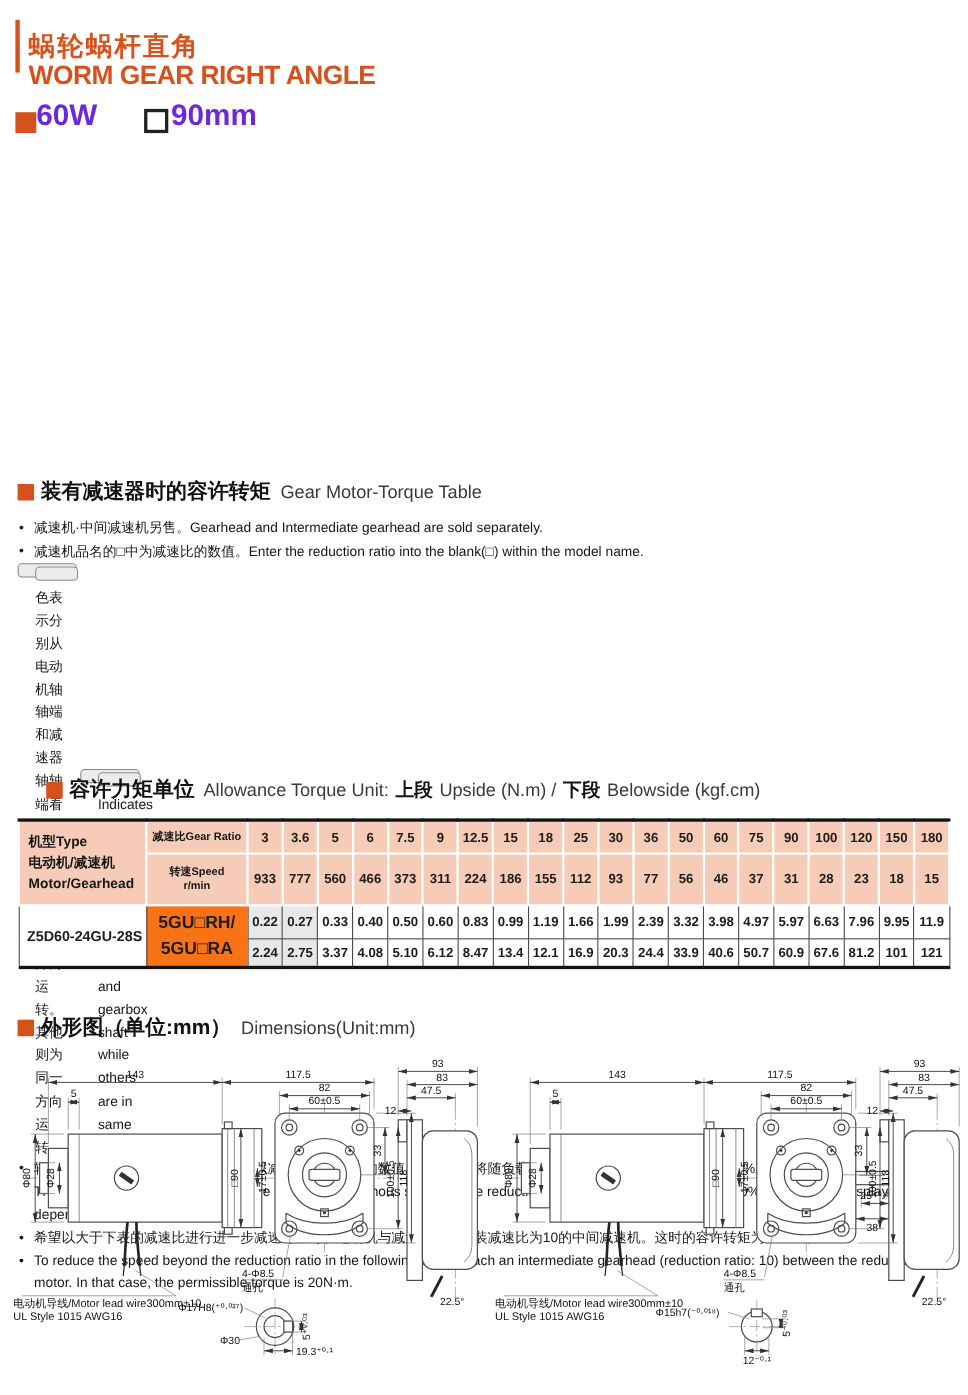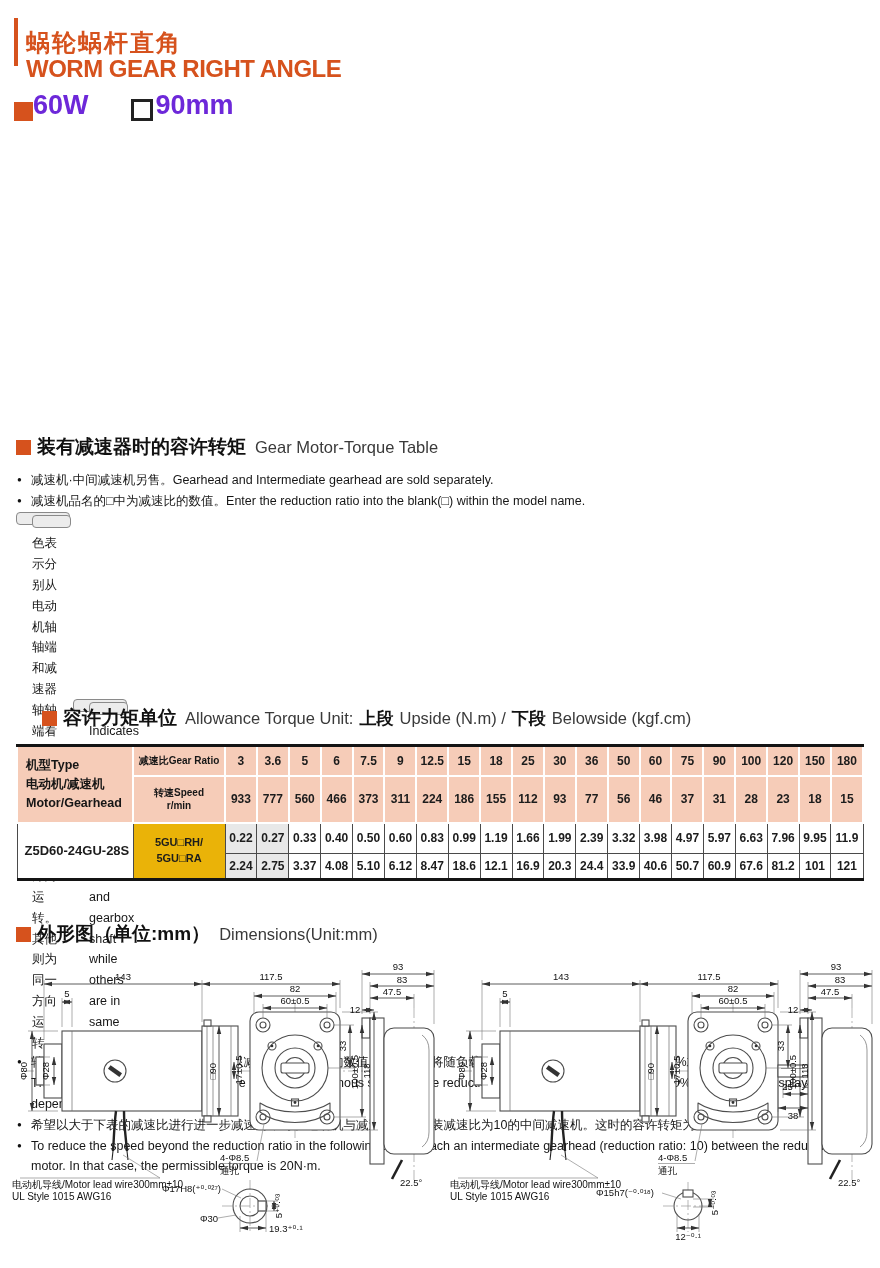--- a/index.html
+++ b/index.html
@@ -36,21 +36,21 @@
   table.tq{top:744px;left:16px;width:848px;border-collapse:collapse;table-layout:fixed;
     border-top:3px solid #141414;border-bottom:3px solid #141414;font-size:12px;}
   table.tq td{padding:0;}
   .hcell{background:var(--pink);border:2px solid #fff;font-weight:700;color:#161616;}
   .c-model-h{text-align:left;padding:3px 0 3px 8px !important;font-size:12.5px;line-height:1.5;}
   .c-ratio-h{text-align:center;font-size:10px;}
   .c-speed-h{text-align:center;font-size:10px;line-height:1.3;}
   .hnum{background:var(--pink);border:2px solid #fff;text-align:center;font-weight:700;}
   tr.hr1{height:30px;} tr.hr2{height:47px;} tr.dr1{height:31px;} tr.dr2{height:26px;}
   .c-model{border:1px solid #4a4a4a;font-weight:700;font-size:13px;text-align:left;padding-left:7px !important;background:#fff;}
-  .c-gear{border:1px solid #4a4a4a;text-align:center;font-weight:700;font-size:11px;line-height:1.45;background:#eab308;}
+  .c-gear{border:1px solid #4a4a4a;text-align:center;font-weight:700;font-size:16px;line-height:1.45;background:#f97316;}
   .dnum{border:1px solid #4a4a4a;text-align:center;font-weight:700;background:#fff;}
   tr.dr1 td{border-top:2px solid #141414;}
   .rev{background:var(--rev) !important;}
 
   
   .svgL,.svgR{position:absolute;top:956px;}
   .svgL{left:10px;} .svgR{left:448px;}
   .ol{fill:#fff;stroke:#4d4d4d;stroke-width:1.1;}
   .ol2{fill:none;stroke:#4d4d4d;stroke-width:1.1;}
   .thin{stroke:#6a6a6a;stroke-width:.7;fill:none;}
@@ -191,21 +191,21 @@
         <td class="dnum">11.9</td>
       </tr>
     <tr class="dr2" id="row-low-anchor">
         <td class="dnum rev">2.24</td>
         <td class="dnum rev">2.75</td>
         <td class="dnum">3.37</td>
         <td class="dnum">4.08</td>
         <td class="dnum">5.10</td>
         <td class="dnum">6.12</td>
         <td class="dnum">8.47</td>
-        <td class="dnum">18.6</td>
+        <td class="dnum">13.4</td>
         <td class="dnum">12.1</td>
         <td class="dnum">16.9</td>
         <td class="dnum">20.3</td>
         <td class="dnum">24.4</td>
         <td class="dnum">33.9</td>
         <td class="dnum">40.6</td>
         <td class="dnum">50.7</td>
         <td class="dnum">60.9</td>
         <td class="dnum">67.6</td>
         <td class="dnum">81.2</td>

